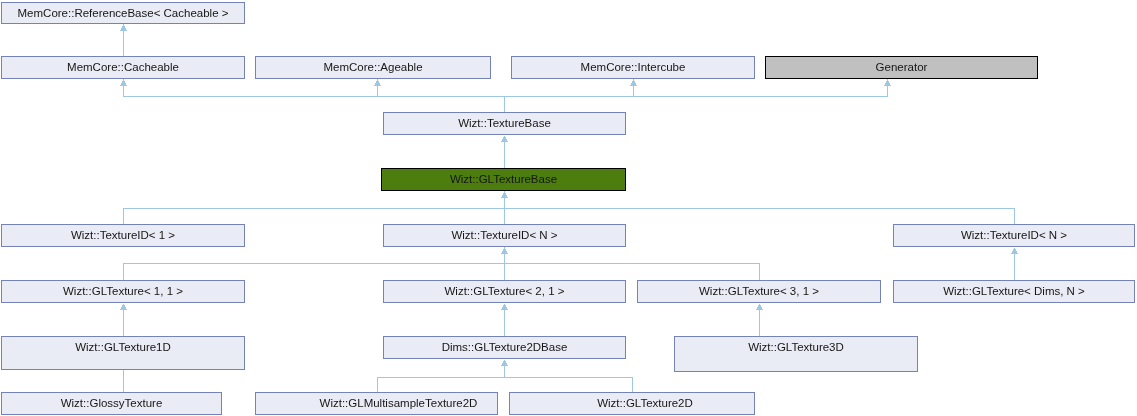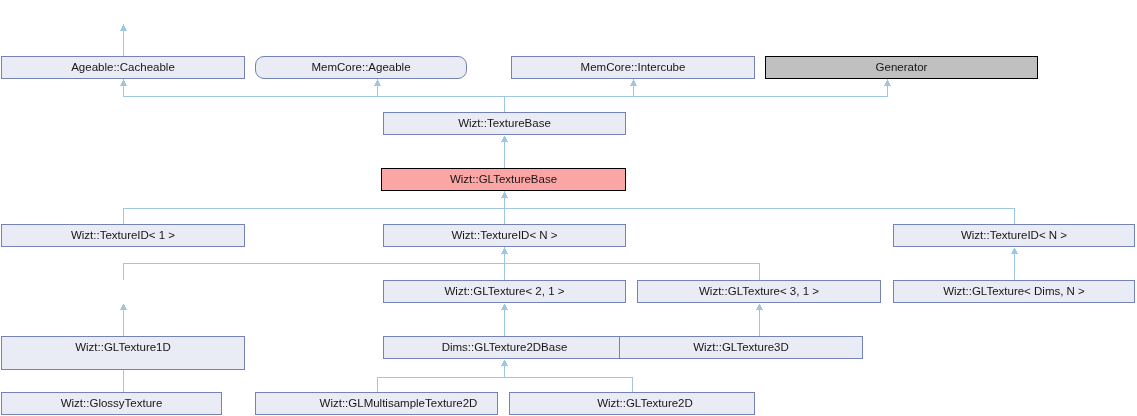--- a/index.html
+++ b/index.html
@@ -7,21 +7,21 @@
     position:relative;width:1137px;height:416px;background:#ffffff;
     font-family:"Liberation Sans","DejaVu Sans",sans-serif;overflow:hidden;
   }
   .edges{position:absolute;left:0;top:0;z-index:0;}
   .node{
     position:absolute;z-index:1;box-sizing:border-box;
     background:#e9ecf5;border:1px solid #7482b5;color:#161616;
     font-size:11.5px;line-height:21px;text-align:center;
     white-space:nowrap;overflow:hidden;cursor:pointer;
   }
-  .node.current{background:#fca5a5;border:1px solid #000000;cursor:default;}
+  .node.current{background:#4d7c0f;border:1px solid #000000;cursor:default;}
   .node.external{background:#c0c0c0;border:1px solid #000000;cursor:default;}
 </style>
 </head>
 <body>
 
 <div class="canvas">
 
   <svg class="edges" width="1137" height="416" viewBox="0 0 1137 416" shape-rendering="crispEdges" fill="none" stroke="#9dc7e3" stroke-width="1">
 
     <g>
@@ -92,51 +92,53 @@
 
     <g>
       <line x1="377" y1="377.5" x2="633" y2="377.5"></line>
       <line x1="377.5" y1="377.5" x2="377.5" y2="392"></line>
       <line x1="632.5" y1="377.5" x2="632.5" y2="392"></line>
       <line x1="504.5" y1="366" x2="504.5" y2="377.5"></line>
       <polygon points="504.5,359.5 501,366 508,366" fill="#9dc7e3" stroke="none"></polygon>
     </g>
   </svg>
 
+  <div class="node" style="left:1px;top:2px;width:244px;height:22px;">MemCore::ReferenceBase&lt; Cacheable &gt;</div>
 
-  <div class="node" style="left:1px;top:56px;width:244px;height:23px;">Ageable::Cacheable</div>
+  <div class="node" style="left:1px;top:56px;width:244px;height:23px;">MemCore::Cacheable</div>
 
-  <div class="node" style="left:255px;top:56px;width:212px;height:23px;border-radius:9px;">MemCore::Ageable</div>
+  <div class="node" style="left:255px;top:56px;width:236px;height:23px;">MemCore::Ageable</div>
 
   <div class="node" style="left:511px;top:56px;width:244px;height:23px;">MemCore::Intercube</div>
 
   <div class="node external" style="left:765px;top:56px;width:273px;height:23px;">Generator</div>
 
   <div class="node" style="left:383px;top:112px;width:243px;height:23px;">Wizt::TextureBase</div>
 
   <div class="node current" style="left:381px;top:168px;width:245px;height:23px;">Wizt::GLTextureBase</div>
 
   <div class="node" style="left:1px;top:224px;width:244px;height:23px;">Wizt::TextureID&lt; 1 &gt;</div>
 
   <div class="node" style="left:383px;top:224px;width:243px;height:23px;">Wizt::TextureID&lt; N &gt;</div>
 
   <div class="node" style="left:893px;top:224px;width:242px;height:23px;">Wizt::TextureID&lt; N &gt;</div>
 
+  <div class="node" style="left:1px;top:280px;width:244px;height:23px;">Wizt::GLTexture&lt; 1, 1 &gt;</div>
 
   <div class="node" style="left:383px;top:280px;width:243px;height:23px;">Wizt::GLTexture&lt; 2, 1 &gt;</div>
 
   <div class="node" style="left:637px;top:280px;width:244px;height:23px;">Wizt::GLTexture&lt; 3, 1 &gt;</div>
 
   <div class="node" style="left:893px;top:280px;width:242px;height:23px;">Wizt::GLTexture&lt; Dims, N &gt;</div>
 
   <div class="node" style="left:1px;top:336px;width:244px;height:34px;">Wizt::GLTexture1D</div>
 
   <div class="node" style="left:383px;top:336px;width:243px;height:23px;">Dims::GLTexture2DBase</div>
 
-  <div class="node" style="left:619px;top:336px;width:244px;height:23px;">Wizt::GLTexture3D</div>
+  <div class="node" style="left:674px;top:336px;width:244px;height:36px;">Wizt::GLTexture3D</div>
 
   <div class="node" style="left:1px;top:392px;width:221px;height:23px;">Wizt::GlossyTexture</div>
 
   <div class="node" style="left:255px;top:392px;width:243px;height:23px;padding-left:44px;">Wizt::GLMultisampleTexture2D</div>
 
   <div class="node" style="left:509px;top:392px;width:246px;height:23px;padding-left:26px;">Wizt::GLTexture2D</div>
 
 </div>
 
 </body></html>

